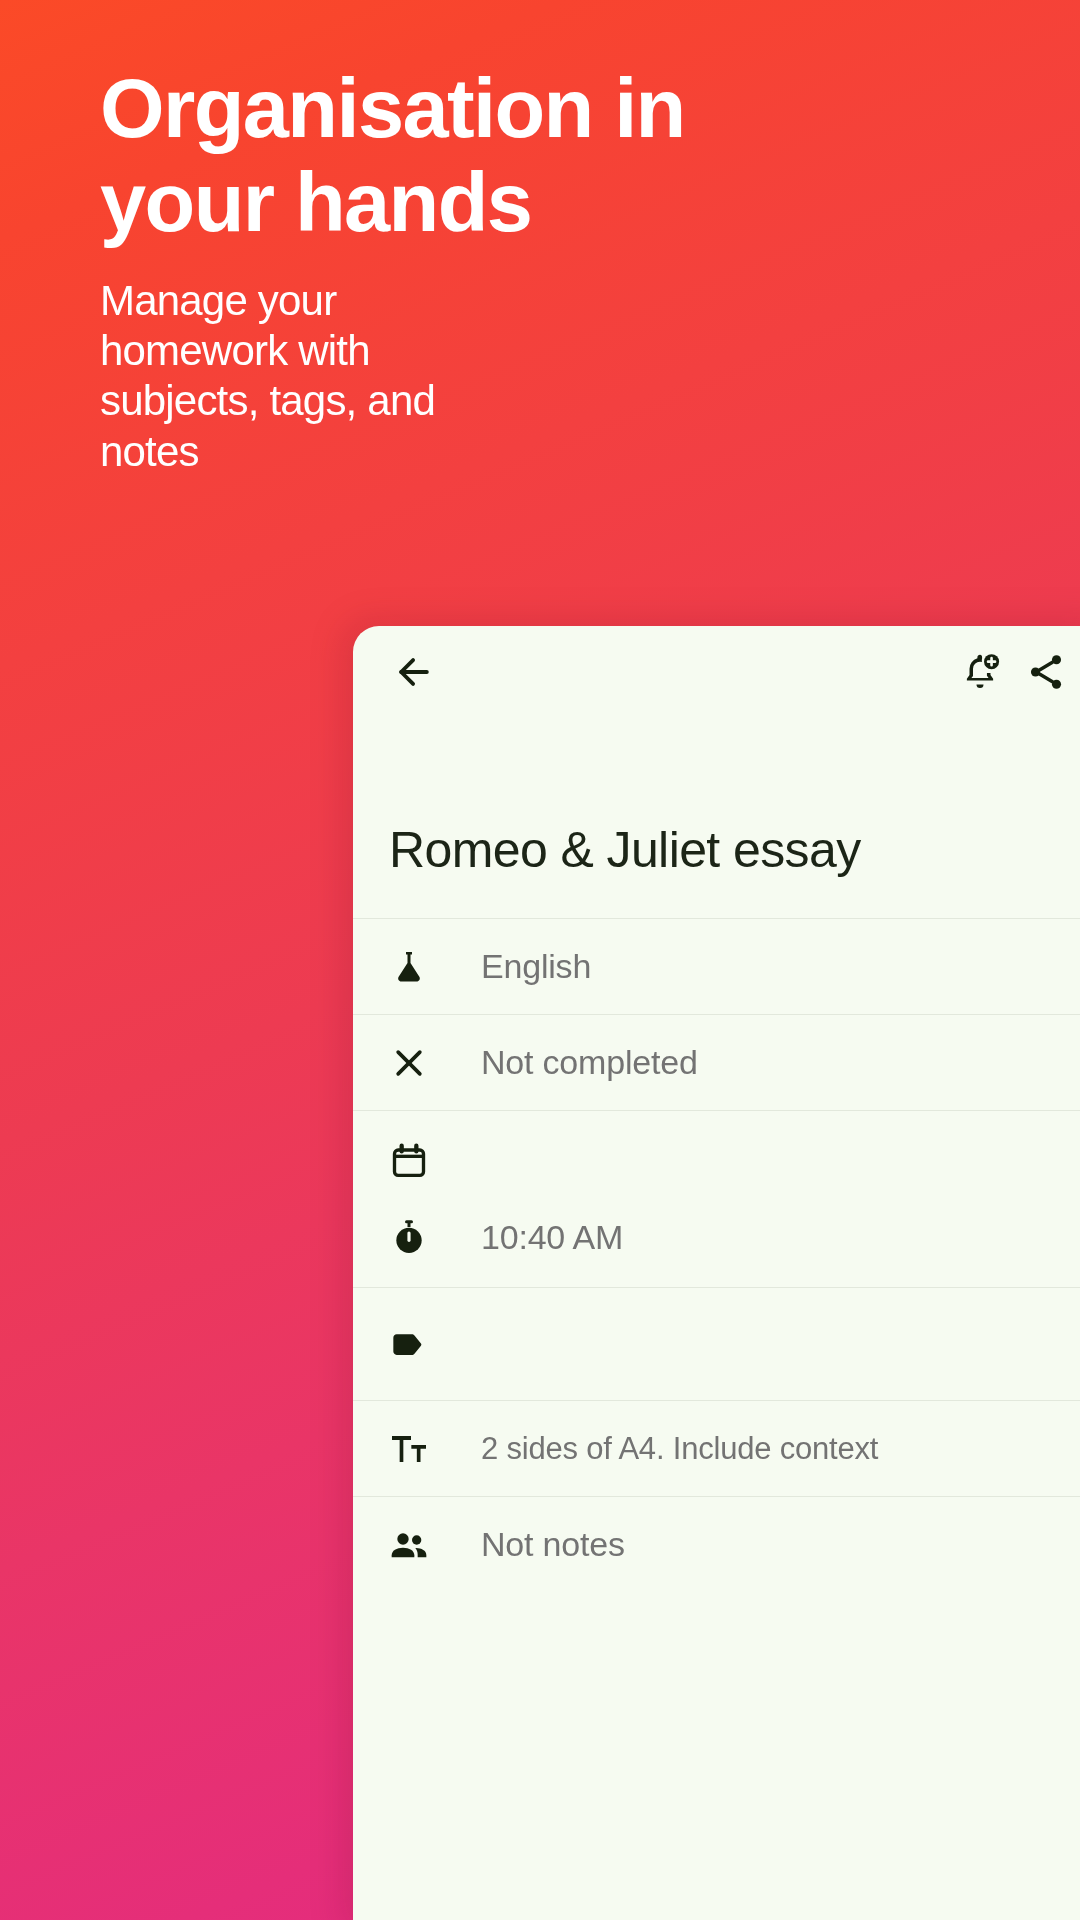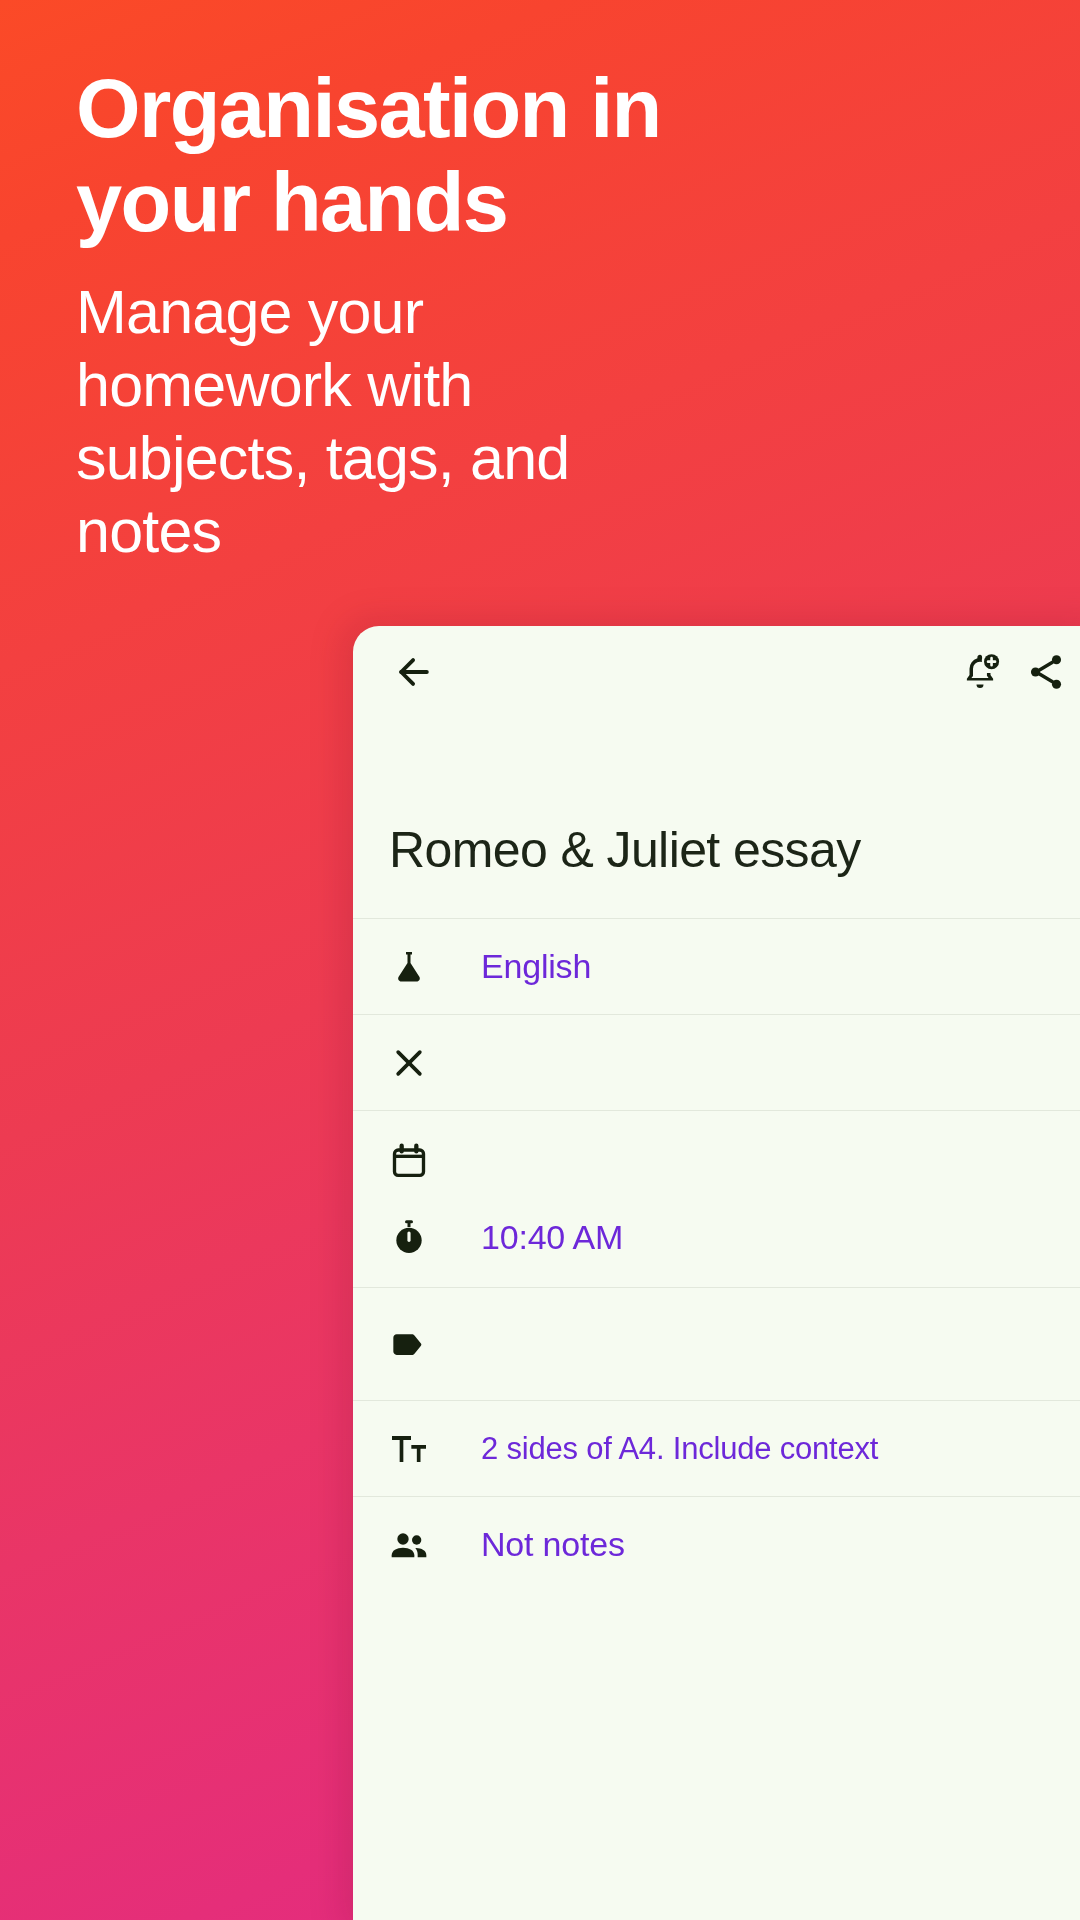--- a/index.html
+++ b/index.html
@@ -16,32 +16,32 @@
        #F8442F 10%,
        #F34040 28%,
        #ED3B52 48%,
        #E93567 66%,
        #E52E79 84%,
        #E22889 100%);
     overflow:hidden;
   }
 
   
-  .promo { position:absolute; left:76px; top:62px; width:720px; }
+  .promo { position:absolute; left:100px; top:62px; width:720px; }
   .promo h1 {
     font-size:83px;
     line-height:1.13;
     font-weight:700;
     color:#ffffff;
     letter-spacing:-1.6px;
     white-space:pre-line;
   }
   .promo h2 {
     margin-top:26px;
-    font-size:61px;
+    font-size:42px;
     line-height:1.2;
     font-weight:400;
     color:#ffffff;
     letter-spacing:-0.8px;
     white-space:pre-line;
   }
 
   
   #card {
     position:absolute;
@@ -94,21 +94,21 @@
     min-width:62px;
     display:flex;
     align-items:center;
     justify-content:flex-start;
     color:#16200F;
   }
   .row .ico svg { display:block; }
   .row .txt {
     margin-left:30px;
     font-size:34px;
-    color:#6d28d9;
+    color:#737373;
     letter-spacing:-0.2px;
     white-space:nowrap;
   }
   .row.small .txt { font-size:31px; }
   .chip {
     margin-left:30px;
     background:#D8DCD5;
     border-radius:10px;
     padding:15px 26px;
     font-size:32px;
@@ -180,20 +180,21 @@
 
     <div class="sep"></div>
 
     <div class="row">
       <span class="ico">
         <svg width="40" height="40" viewBox="0 0 24 24" fill="none" stroke="currentColor" stroke-width="2.2" stroke-linecap="round">
           <path d="M5.5 5.5 18.5 18.5"></path>
             <path d="M18.5 5.5 5.5 18.5"></path>
         </svg>
       </span>
+      <span class="txt">Not completed</span>
     </div>
 
     <div class="sep"></div>
 
     <div class="row daterow">
       <span class="ico">
         <svg width="40" height="40" viewBox="0 0 24 24" fill="none" stroke="currentColor" stroke-width="2" stroke-linejoin="round">
           <rect x="3.3" y="5.4" width="17.4" height="15.2" rx="2.2"></rect>
           <path d="M7.6 2.8v3.4M16.4 2.8v3.4" stroke-width="2.6" stroke-linecap="round"></path>
           <path d="M3.3 9.2h17.4" stroke-width="2"></path>

